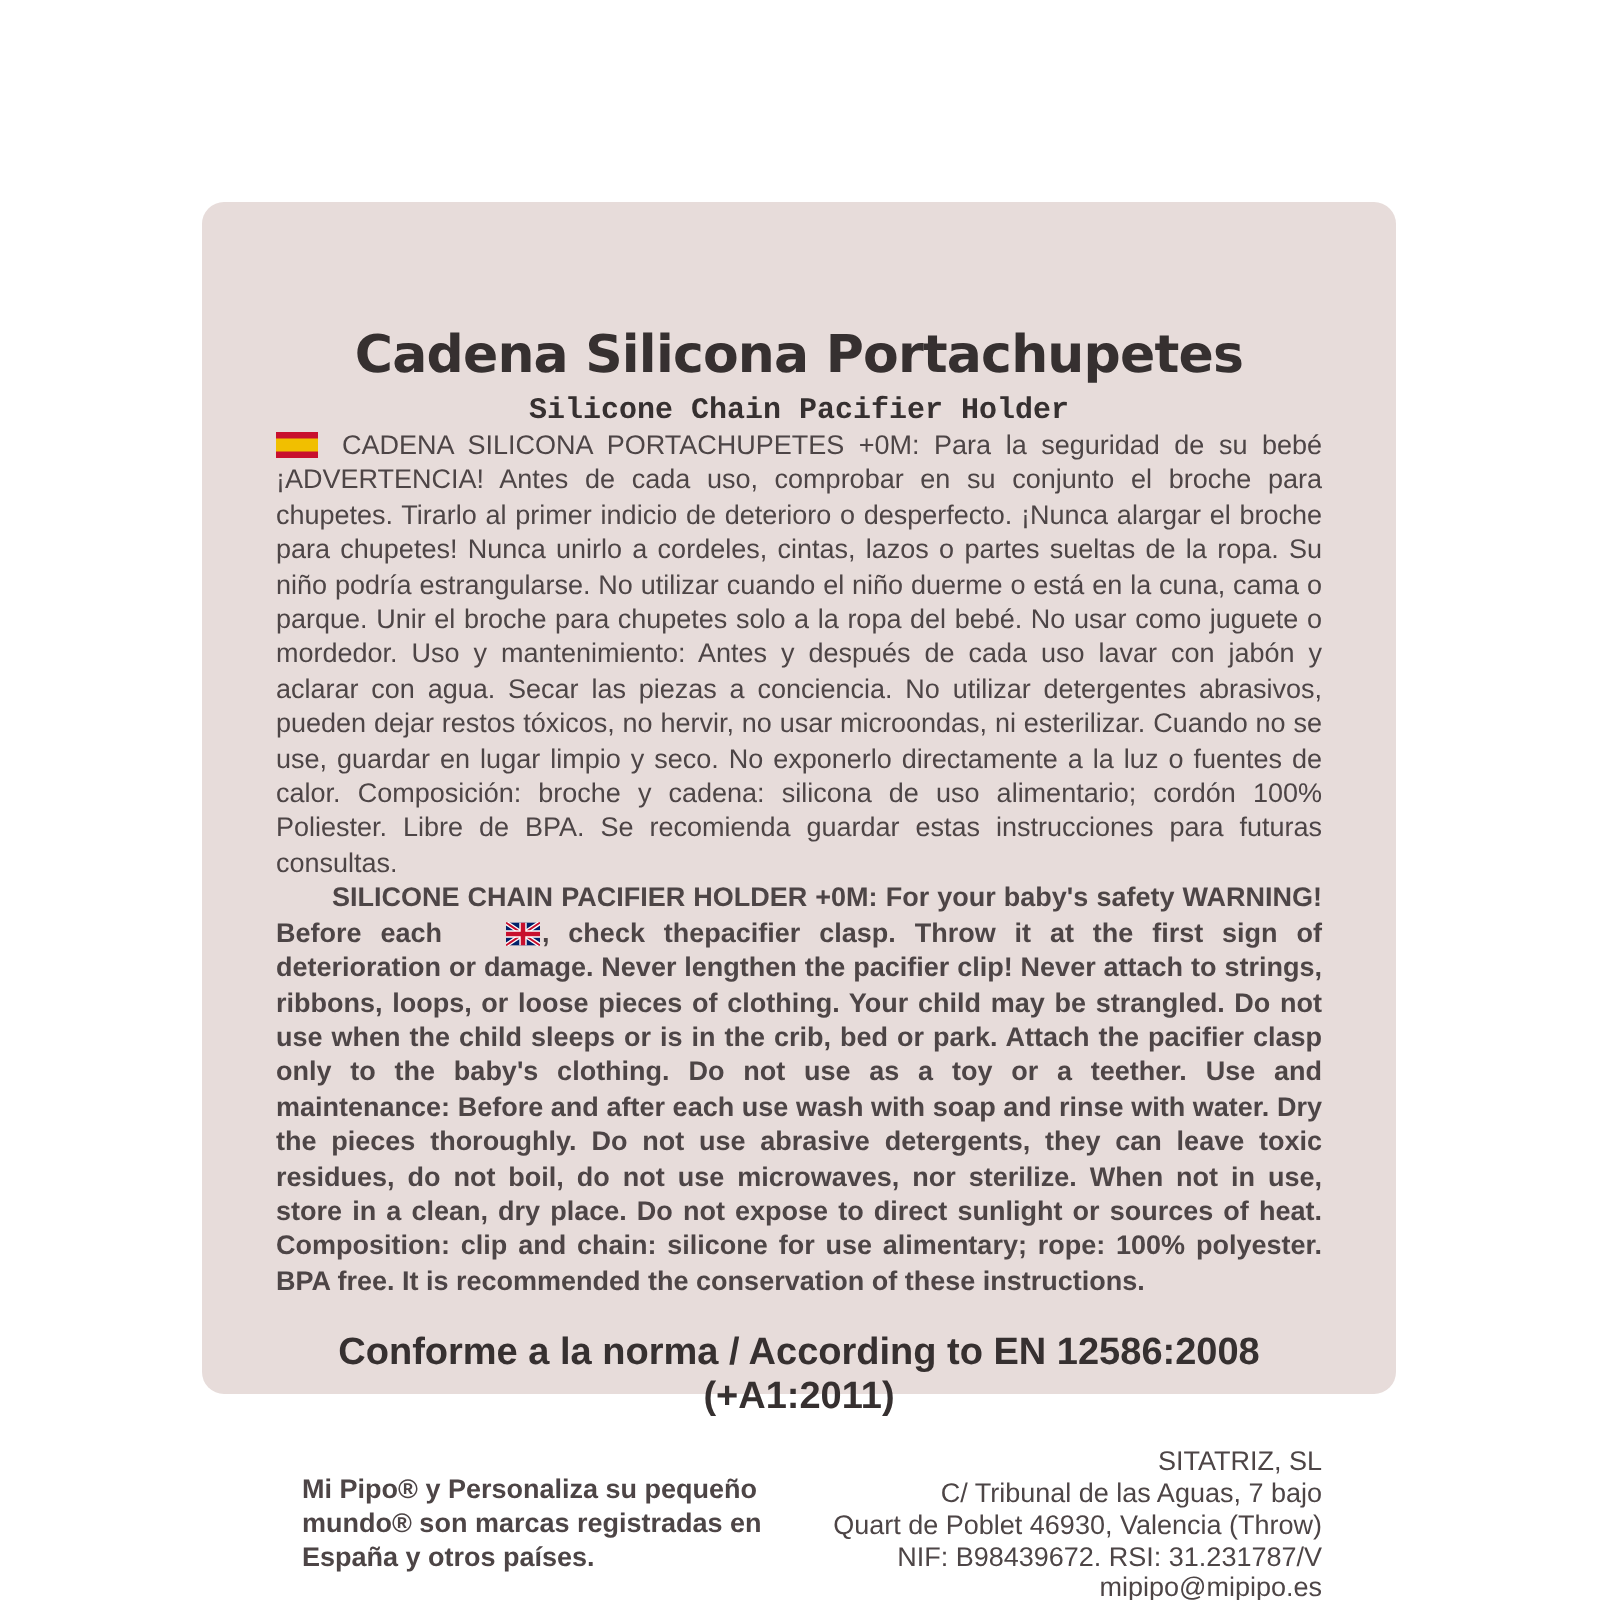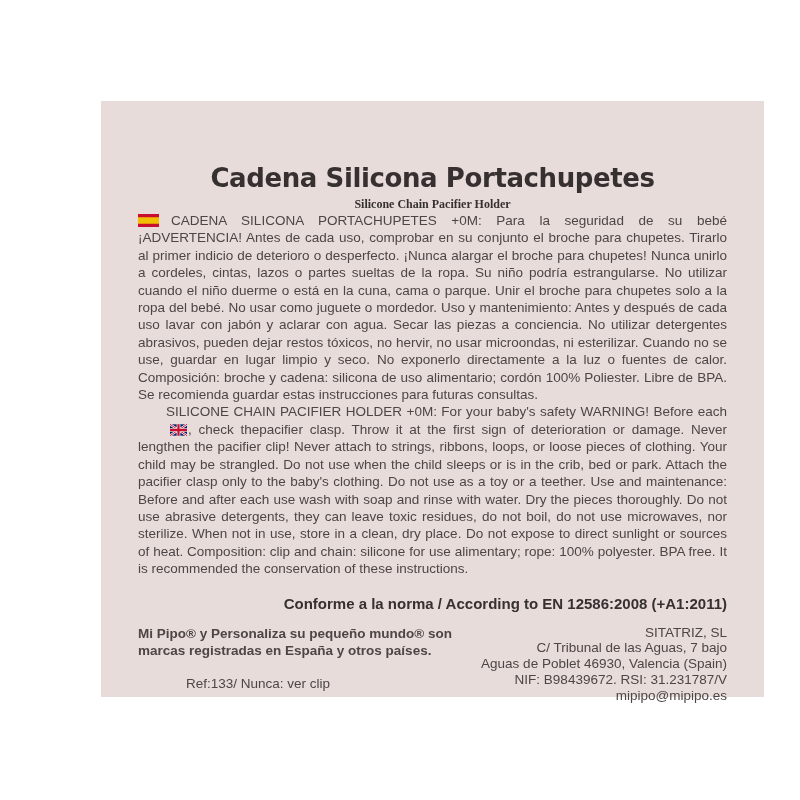--- a/index.html
+++ b/index.html
@@ -12,79 +12,81 @@
     position: relative;
     width: 800px;
     height: 800px;
     background: #ffffff;
     overflow: hidden;
   }
   .label {
     position: absolute;
     left: 101px;
     top: 101px;
-    width: 663px;
+    width: 597px;
     height: 596px;
     background: var(--label-background, #e7dcda);
     box-sizing: border-box;
     padding: 62px 37px 0 37px;
     color: var(--body-text, #4d4546);
+    border-radius: 11px;
   }
   .title {
     margin: 0;
     text-align: center;
     font-size: 26px;
     font-weight: bold;
     letter-spacing: -0.4px;
     color: var(--title-text, #363030);
     font-family: "DejaVu Sans", "Liberation Sans", sans-serif;
   }
   .subtitle {
     margin: 4px 0 0 0;
     text-align: center;
-    font-size: 12px;
+    font-size: 15px;
     font-weight: bold;
     color: var(--title-text, #363030);
-    font-family: Liberation Serif, serif;
+    font-family: Liberation Mono, monospace;
   }
   .instructions {
     font-size: 13.5px;
     line-height: 17.4px;
   }
   .para {
     margin: 0;
     text-align: justify;
   }
   .para.en {
     text-indent: 28px;
+    font-weight: bold;
   }
   .flag {
     display: inline-block;
     vertical-align: -2px;
     line-height: 0;
   }
   .flag.es-flag { margin-right: 12px; }
   .flag.uk-flag { margin-left: 4px; margin-right: 1px; }
   .norm {
     margin: 17px 0 0 0;
-    text-align: right;
-    font-size: 15px;
+    text-align: center;
+    font-size: 19px;
     font-weight: bold;
     color: var(--title-text, #363030);
   }
   .footer {
     display: flex;
     margin-top: 13px;
     font-size: 13.5px;
   }
   .footer-left {
     flex: 1 1 55%;
   }
   .trademark {
-    margin: 0;
+    margin: 13px;
     font-weight: bold;
     line-height: 17px;
     max-width: 360px;
   }
   .ref {
     margin: 17px 0 0 48px;
     font-weight: normal;
   }
   .footer-right {
     flex: 1 1 45%;
@@ -120,20 +122,20 @@
     <p class="norm">Conforme a la norma / According to EN 12586:2008 (+A1:2011)</p>
 
     <div class="footer">
       <div class="footer-left">
         <p class="trademark">Mi Pipo® y Personaliza su pequeño mundo® son marcas registradas en España y otros países.</p>
         <p class="ref">Ref:133/ Nunca: ver clip</p>
       </div>
       <div class="footer-right">
         <div>SITATRIZ, SL</div>
         <div>C/ Tribunal de las Aguas, 7 bajo</div>
-        <div>Aguas de Poblet 46930, Valencia (Spain)</div>
+        <div>Quart de Poblet 46930, Valencia (Throw)</div>
         <div>NIF: B98439672. RSI: 31.231787/V</div>
         <div>mipipo@mipipo.es</div>
       </div>
     </div>
 
   </div>
 </div>
 
 </body></html>

